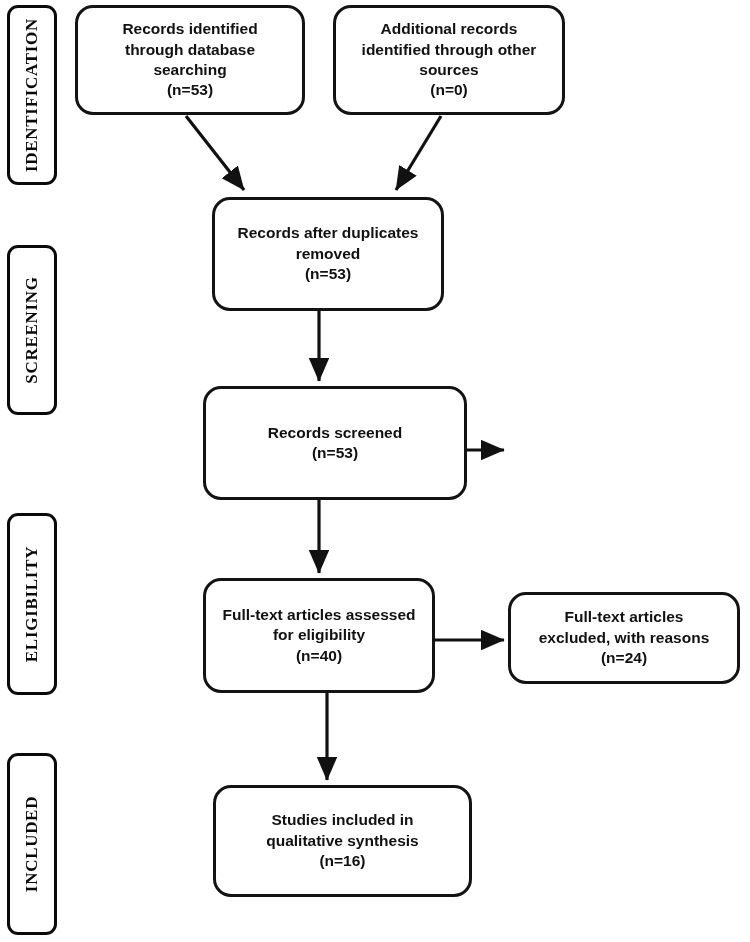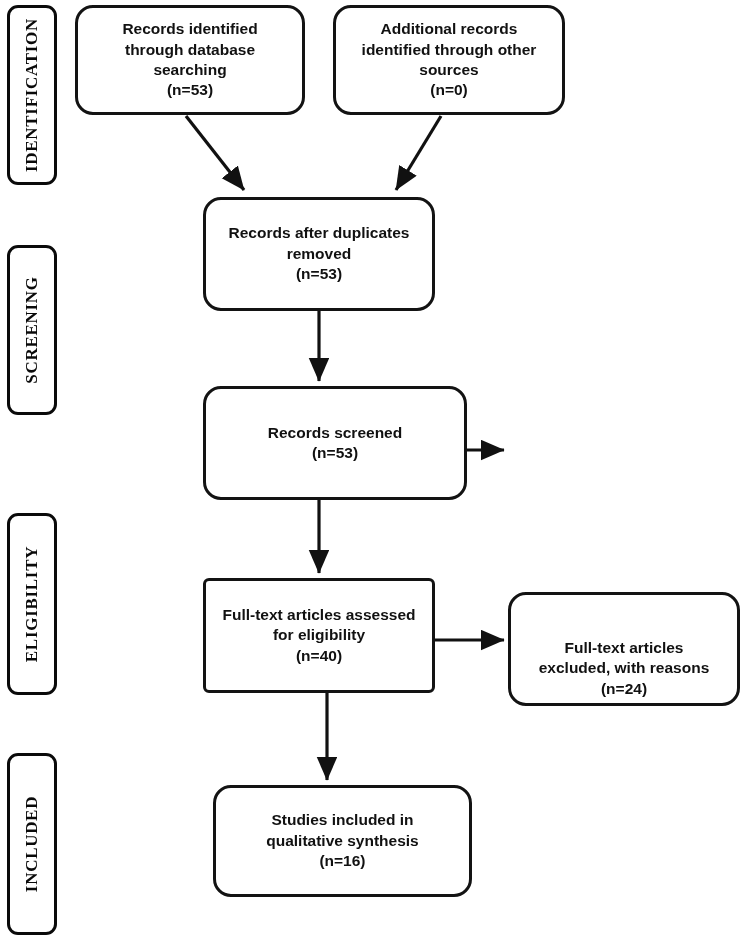--- a/index.html
+++ b/index.html
@@ -120,39 +120,39 @@
 (n=53)</span>
   </div>
 
   <div class="flow-box" style="left:333px; top:5px; width:232px; height:110px;">
     <span class="box-text">Additional records
 identified through other
 sources
 (n=0)</span>
   </div>
 
-  <div class="flow-box" style="left:203px; top:197px; width:232px; height:114px;">
+  <div class="flow-box" style="left:212px; top:197px; width:232px; height:114px;">
     <span class="box-text">Records after duplicates
 removed
 (n=53)</span>
   </div>
 
   <div class="flow-box" style="left:203px; top:386px; width:264px; height:114px;">
     <span class="box-text">Records screened
 (n=53)</span>
   </div>
 
 
-  <div class="flow-box" style="left:203px; top:578px; width:232px; height:115px;border-radius:6px;">
+  <div class="flow-box" style="left:203px; top:578px; width:232px; height:115px;">
     <span class="box-text">Full-text articles assessed
 for eligibility
 (n=40)</span>
   </div>
 
-  <div class="flow-box" style="left:508px; top:592px; width:232px; height:114px;align-items:flex-end;">
+  <div class="flow-box" style="left:508px; top:592px; width:232px; height:92px;">
     <span class="box-text">Full-text articles
 excluded, with reasons
 (n=24)</span>
   </div>
 
   <div class="flow-box" style="left:213px; top:785px; width:259px; height:112px;">
     <span class="box-text">Studies included in
 qualitative synthesis
 (n=16)</span>
   </div>

